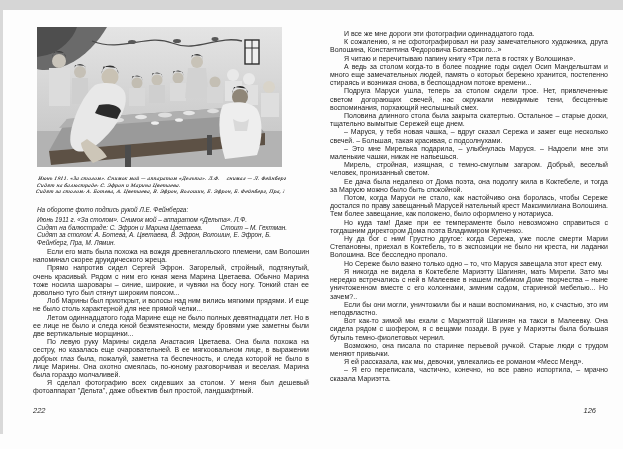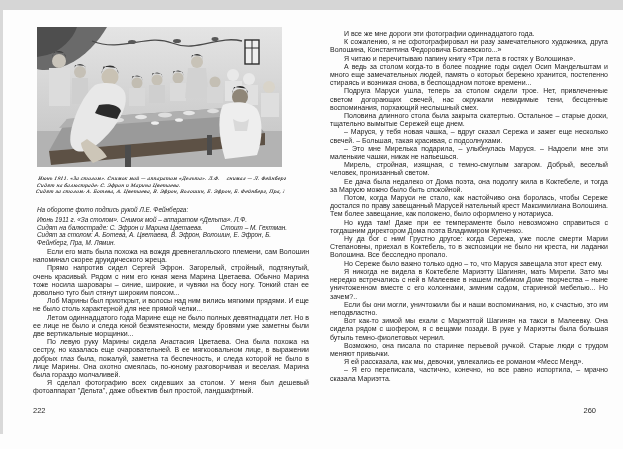--- a/index.html
+++ b/index.html
@@ -31,21 +31,21 @@
     font-size:6.4px;line-height:7.8px;font-style:italic;color:#242424;
   }
   .caption .intro{margin-bottom:2px;}
   .caption .row{display:flex;justify-content:space-between;}
 
   .body-text{position:absolute;left:0;width:276px;font-size:7px;line-height:8.2px;text-align:justify;}
   .page-left .body-text{top:248px;}
   .page-right .body-text{top:30px;width:278px;}
   .body-text p{margin:0;text-indent:14px;}
 
-  .pageno{position:absolute;top:406px;font-size:7.5px;color:#2a2a2a;text-align:center;}
+  .pageno{position:absolute;top:406px;font-style:italic;font-size:7.5px;color:#2a2a2a;text-align:center;}
   .pn-left{left:0;}
   .pn-right{right:12px;}
 </style>
 </head>
 <body>
 
 <div class="spread">
   <div class="edge-top"></div>
   <div class="edge-left"></div>
 
@@ -179,15 +179,15 @@
       <p>Но куда там! Даже при ее темпераменте было невозможно справиться с тогдашним директором Дома поэта Владимиром Купченко.</p>
       <p>Ну да бог с ним! Грустно другое: когда Сережа, уже после смерти Марии Степановны, приехал в Коктебель, то в экспозиции не было ни креста, ни ладанки Волошина. Все бесследно пропало.</p>
       <p>Но Сереже было важно только одно – то, что Маруся завещала этот крест ему.</p>
       <p>Я никогда не видела в Коктебеле Мариэтту Шагинян, мать Мирели. Зато мы нередко встречались с ней в Малеевке в нашем любимом Доме творчества – ныне уничтоженном вместе с его колоннами, зимним садом, старинной мебелью... Но зачем?..</p>
       <p>Если бы они могли, уничтожили бы и наши воспоминания, но, к счастью, это им неподвластно.</p>
       <p>Вот как-то зимой мы ехали с Мариэттой Шагинян на такси в Малеевку. Она сидела рядом с шофером, я с вещами позади. В руке у Мариэтты была большая бутыль темно-фиолетовых чернил.</p>
       <p>Возможно, она писала по старинке перьевой ручкой. Старые люди с трудом меняют привычки.</p>
       <p>Я ей рассказала, как мы, девочки, увлекались ее романом «Месс Менд».</p>
       <p>– Я его переписала, частично, конечно, но все равно испортила, – мрачно сказала Мариэтта.</p>
     </div>
-    <div class="pageno pn-right">260</div>
+    <div class="pageno pn-right">126</div>
   </div>
 </div>
 
 </body></html>

